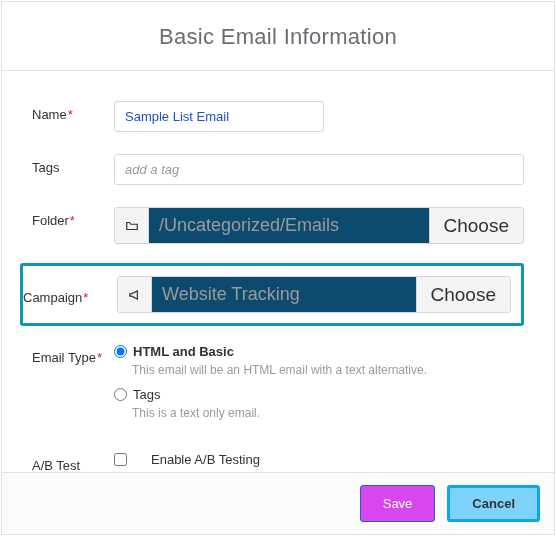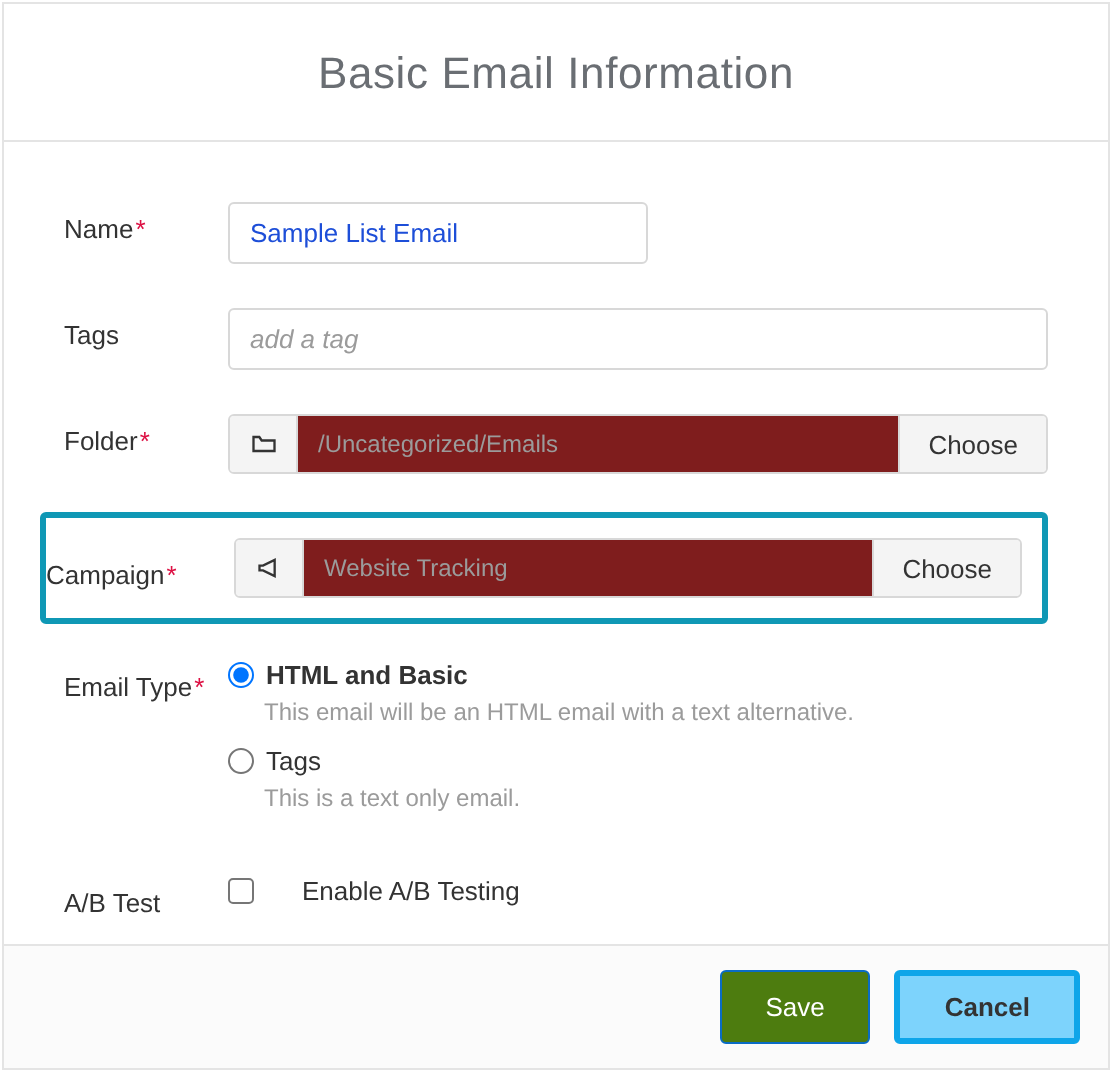--- a/index.html
+++ b/index.html
@@ -80,30 +80,30 @@
       background: #f4f4f4;
       border-right: 1px solid #d8d8d8;
       display: flex;
       align-items: center;
       justify-content: center;
     }
     .input-text {
       flex: 1;
       padding: 7px 10px;
       color: #9b9b9b;
-      font-size: 12px;
-      background: #7f1d1d;
+      font-size: 18px;
+      background: #0c4a6e;
       border: none;
     }
     .input-btn {
       background: #f4f4f4;
       border: none;
       border-left: 1px solid #d8d8d8;
       padding: 0 14px;
-      font-size: 13px;
+      font-size: 19px;
       color: #333;
       cursor: pointer;
     }
     .highlight-row {
       border: 3px solid #0f98b5;
       border-radius: 3px;
       padding: 10px 10px 10px 0;
       margin: -3px 0 18px -12px;
       display: flex;
       align-items: center;
@@ -144,21 +144,21 @@
       padding: 8px 22px;
       font-size: 13px;
       border-radius: 3px;
       cursor: pointer;
       border: 3px solid #0ea5e9;
       background: #7dd3fc;
       color: #333;
       font-weight: bold;
     }
     .btn-primary {
-      background: #4d7c0f;
+      background: #d946ef;
       border: 1px solid #0a6cc4;
       color: #fff;
       font-weight: 500;
     }
     input[type=radio], input[type=checkbox] {
       cursor: pointer;
     }
     label { cursor: pointer; }
   </style>
 </head>

